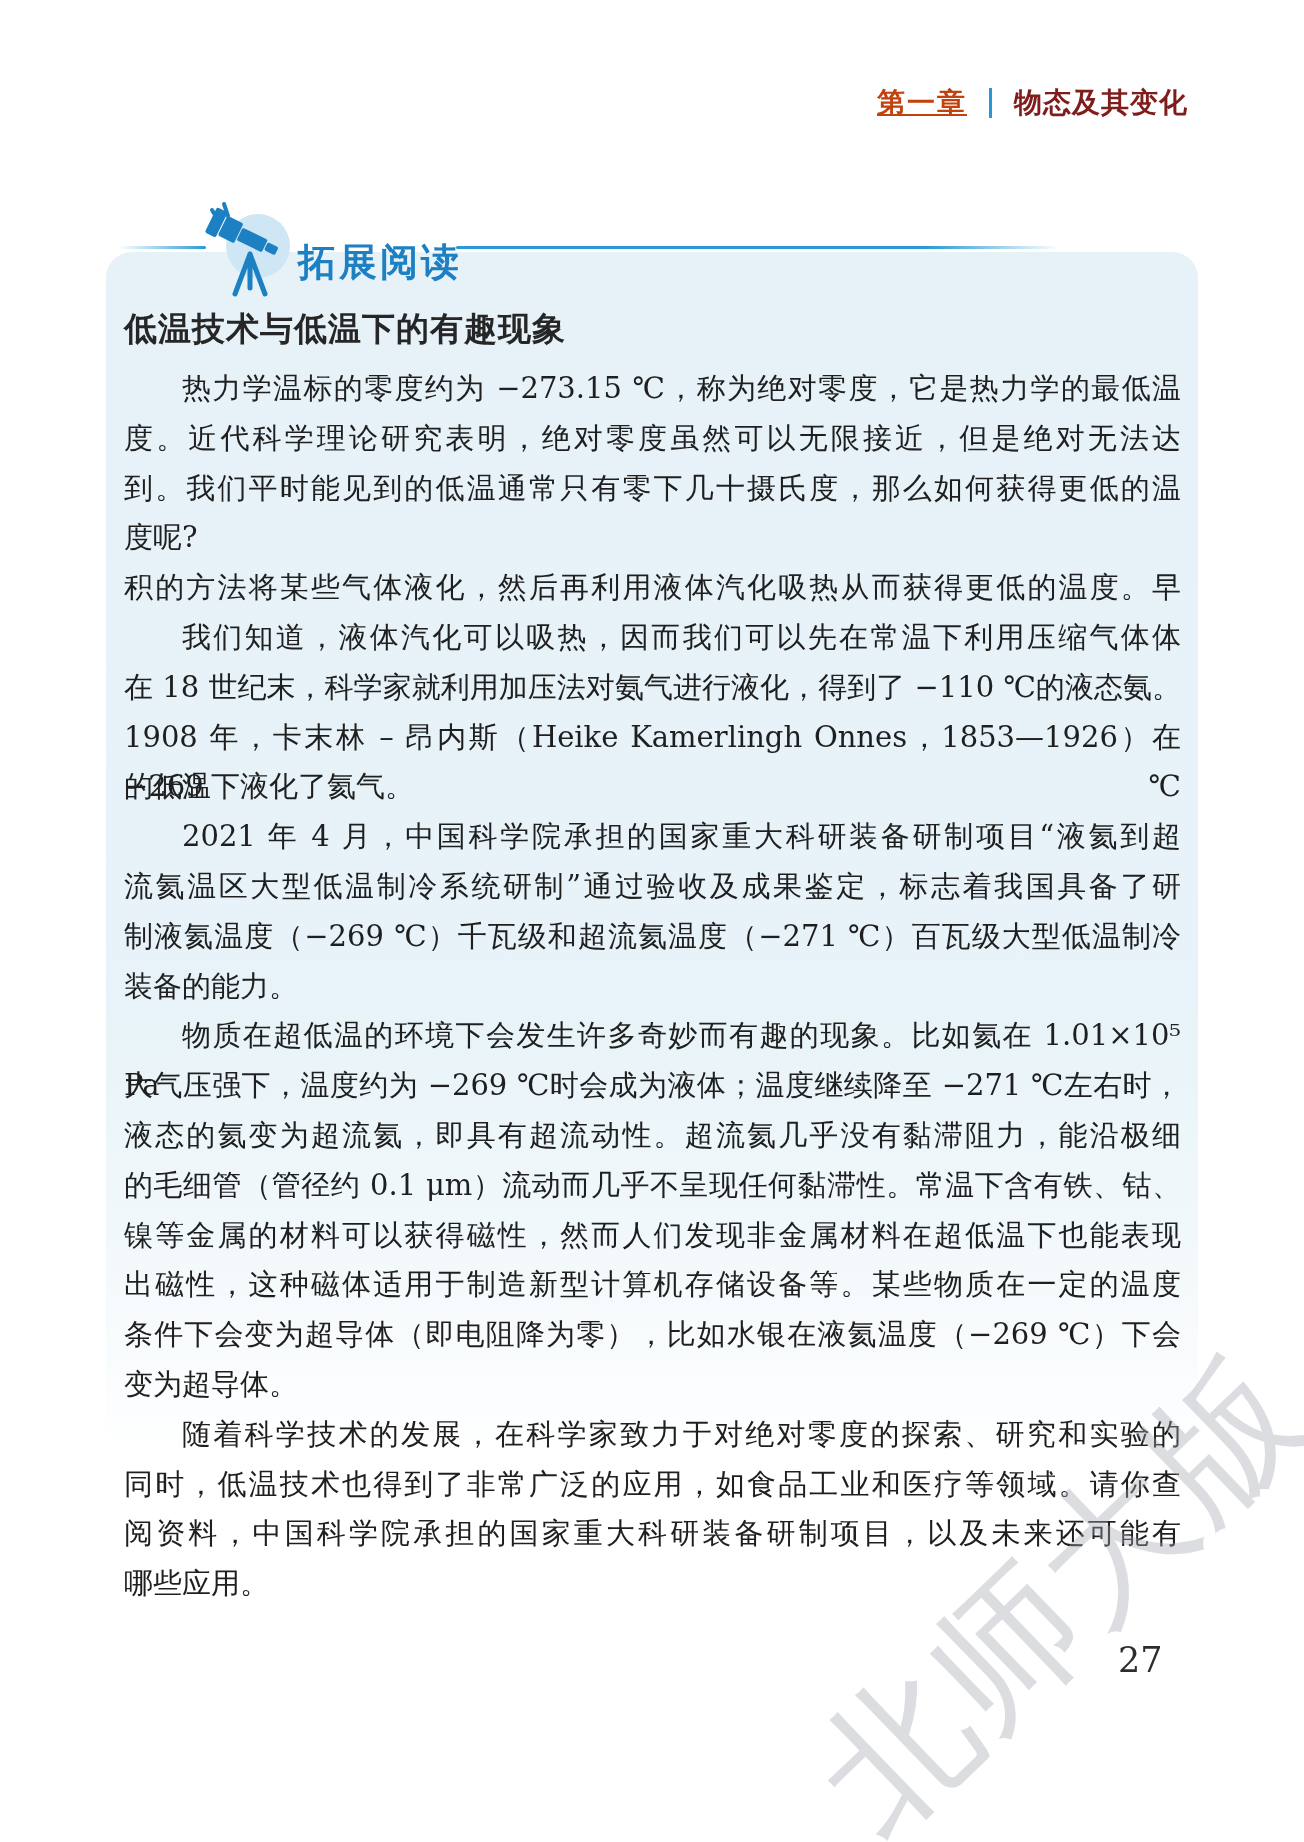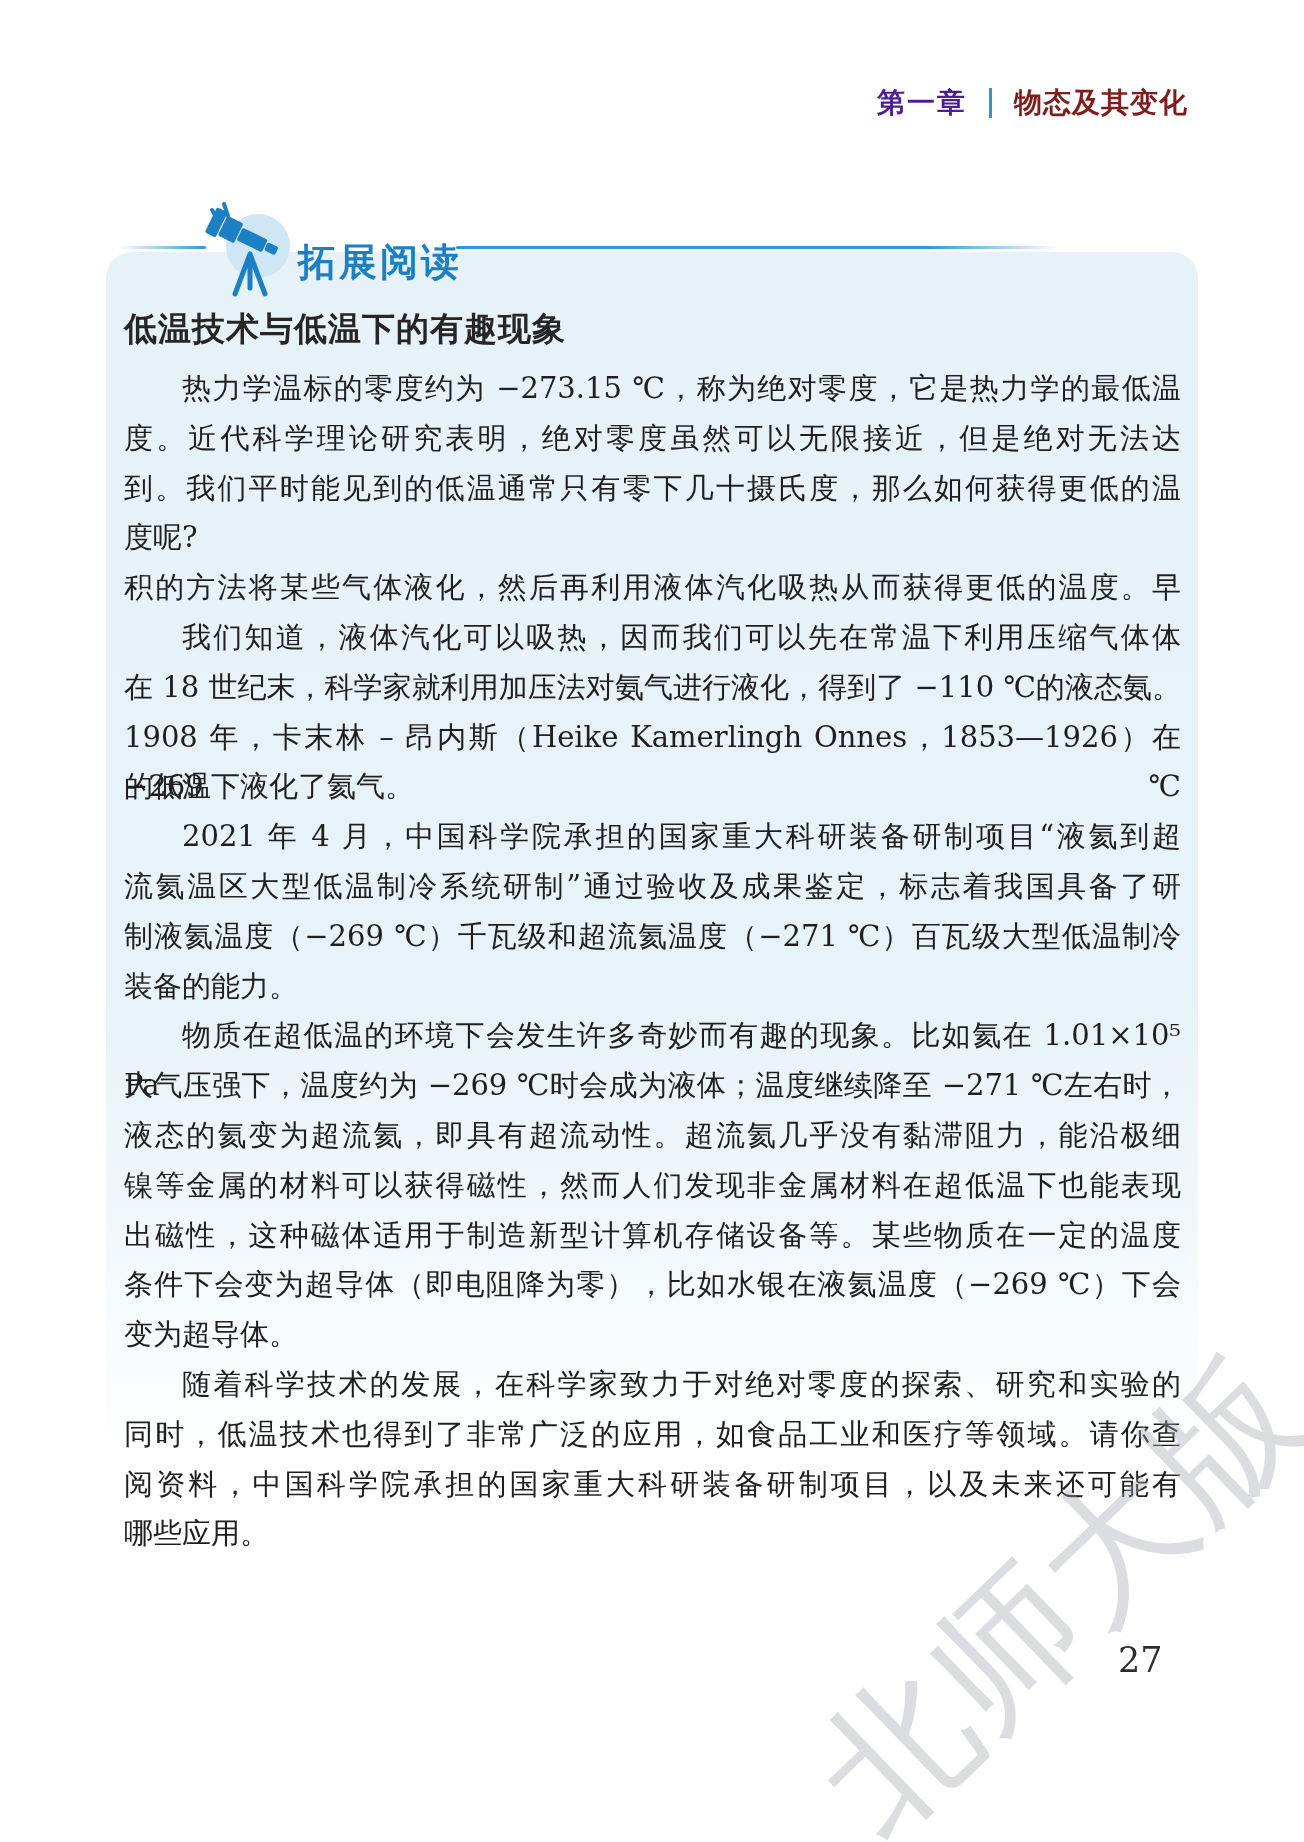--- a/index.html
+++ b/index.html
@@ -9,21 +9,21 @@
   }
   .page { position:relative; width:1304px; height:1842px; overflow:hidden; background:#ffffff; }
 
   
   .chapter-header {
     position:absolute; top:84px; right:116px;
     display:flex; align-items:center; gap:22px;
     font-family:"Liberation Sans","DejaVu Sans",sans-serif;
     font-weight:bold; font-size:28px;
   }
-  .chapter-num { color:#4c1d95; letter-spacing:2px; }
+  .chapter-num { color:#c2410c; letter-spacing:2px;text-decoration:underline; }
   .chapter-sep { width:3px; height:30px; background:#2598d5; }
   .chapter-title-text { color:#7f1d1d; letter-spacing:1px; }
 
   
   .panel {
     position:absolute; left:106px; top:252px; width:1092px; height:1240px;
     border-radius:26px 26px 0 0;
     background:linear-gradient(180deg,#e6f2f8 0%,#e7f3f8 60%,rgba(231,243,248,0.55) 80%,rgba(231,243,248,0) 97%);
   }
 
@@ -120,20 +120,21 @@
       <div class="line first">2021 年 4 月，中国科学院承担的国家重大科研装备研制项目“液氦到超</div>
       <div class="line">流氦温区大型低温制冷系统研制”通过验收及成果鉴定，标志着我国具备了研</div>
       <div class="line">制液氦温度（−269 ℃）千瓦级和超流氦温度（−271 ℃）百瓦级大型低温制冷</div>
       <div class="line end">装备的能力。</div>
     </div>
 
     <div class="para">
       <div class="line first">物质在超低温的环境下会发生许多奇妙而有趣的现象。比如氦在 1.01×10⁵ Pa</div>
       <div class="line">大气压强下，温度约为 −269 ℃时会成为液体；温度继续降至 −271 ℃左右时，</div>
       <div class="line">液态的氦变为超流氦，即具有超流动性。超流氦几乎没有黏滞阻力，能沿极细</div>
+      <div class="line">的毛细管（管径约 0.1 μm）流动而几乎不呈现任何黏滞性。常温下含有铁、钴、</div>
       <div class="line">镍等金属的材料可以获得磁性，然而人们发现非金属材料在超低温下也能表现</div>
       <div class="line">出磁性，这种磁体适用于制造新型计算机存储设备等。某些物质在一定的温度</div>
       <div class="line">条件下会变为超导体（即电阻降为零），比如水银在液氦温度（−269 ℃）下会</div>
       <div class="line end">变为超导体。</div>
     </div>
 
     <div class="para">
       <div class="line first">随着科学技术的发展，在科学家致力于对绝对零度的探索、研究和实验的</div>
       <div class="line">同时，低温技术也得到了非常广泛的应用，如食品工业和医疗等领域。请你查</div>
       <div class="line">阅资料，中国科学院承担的国家重大科研装备研制项目，以及未来还可能有</div>

